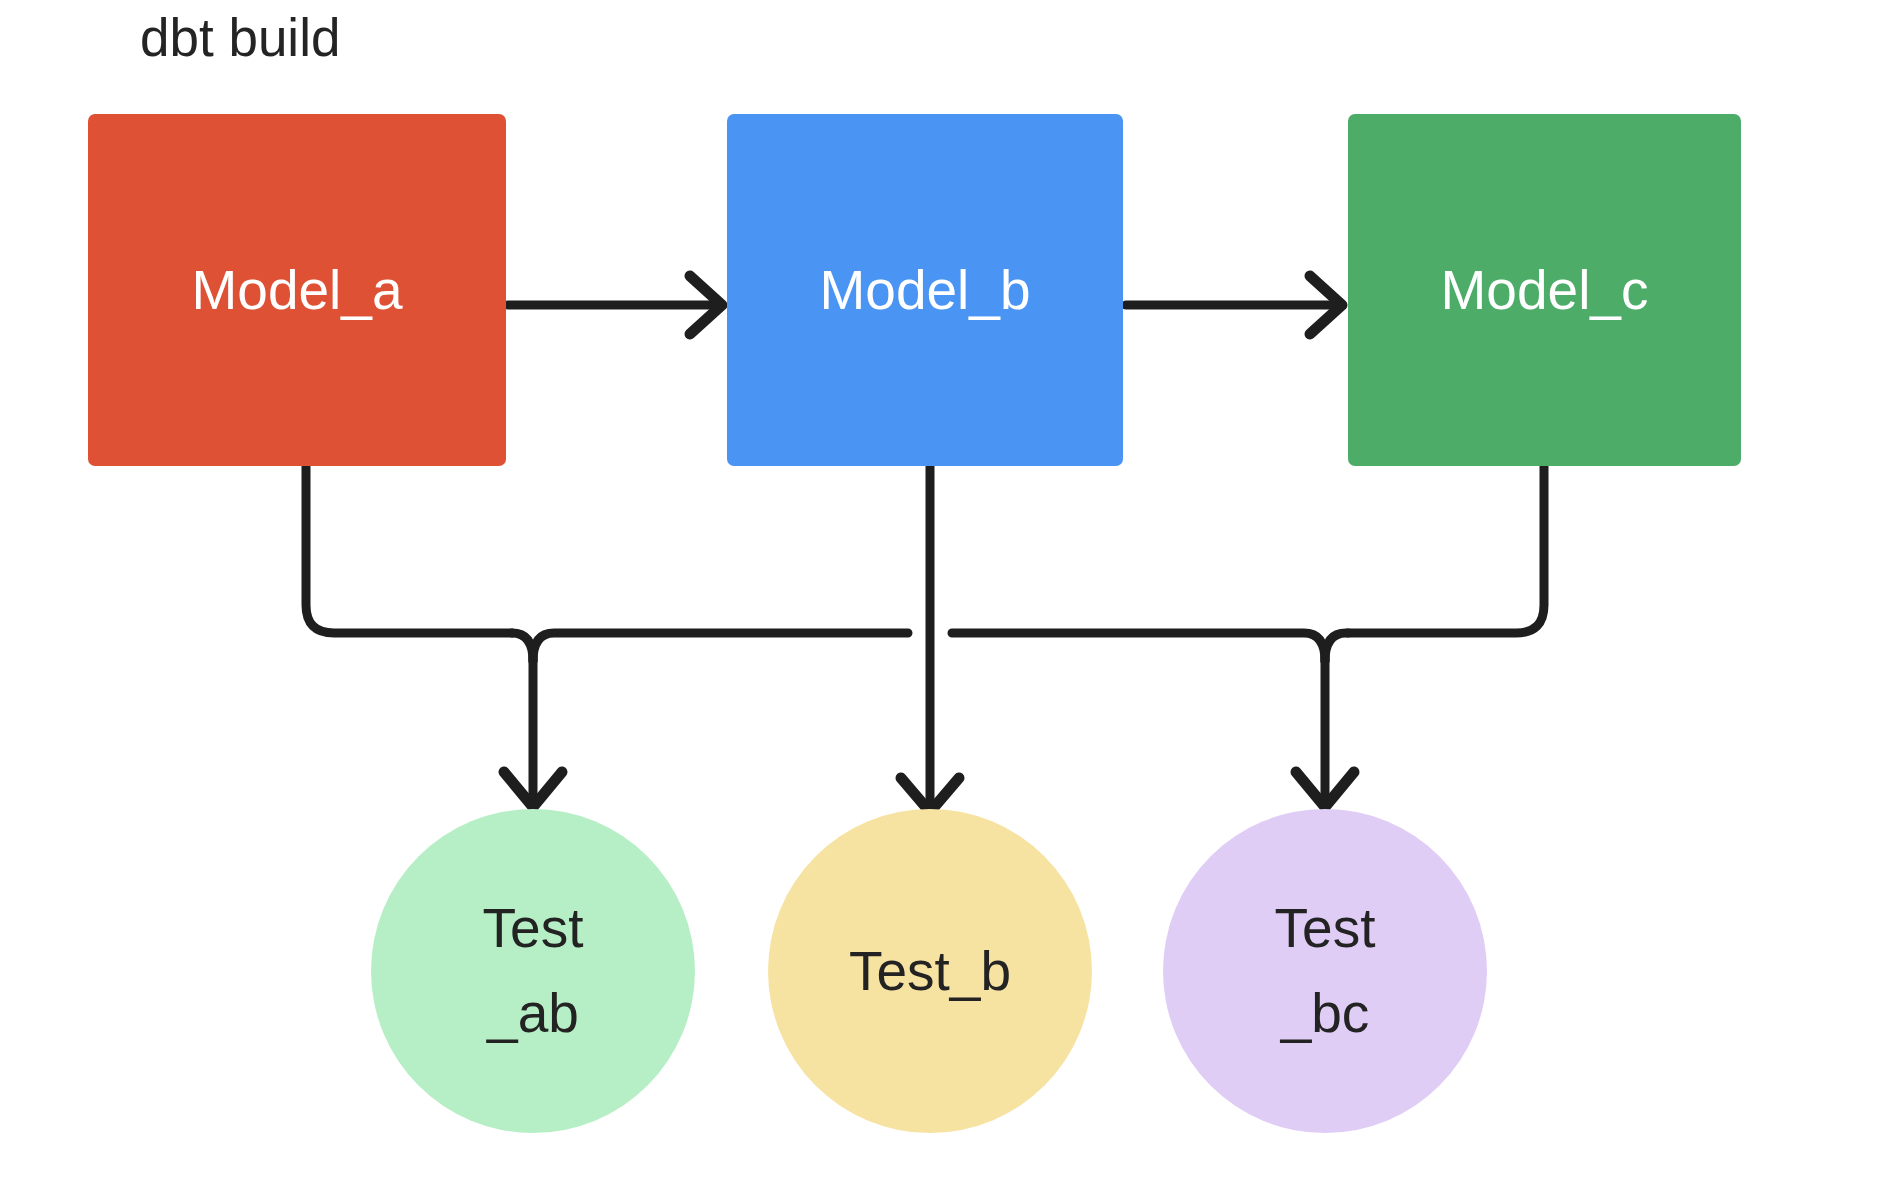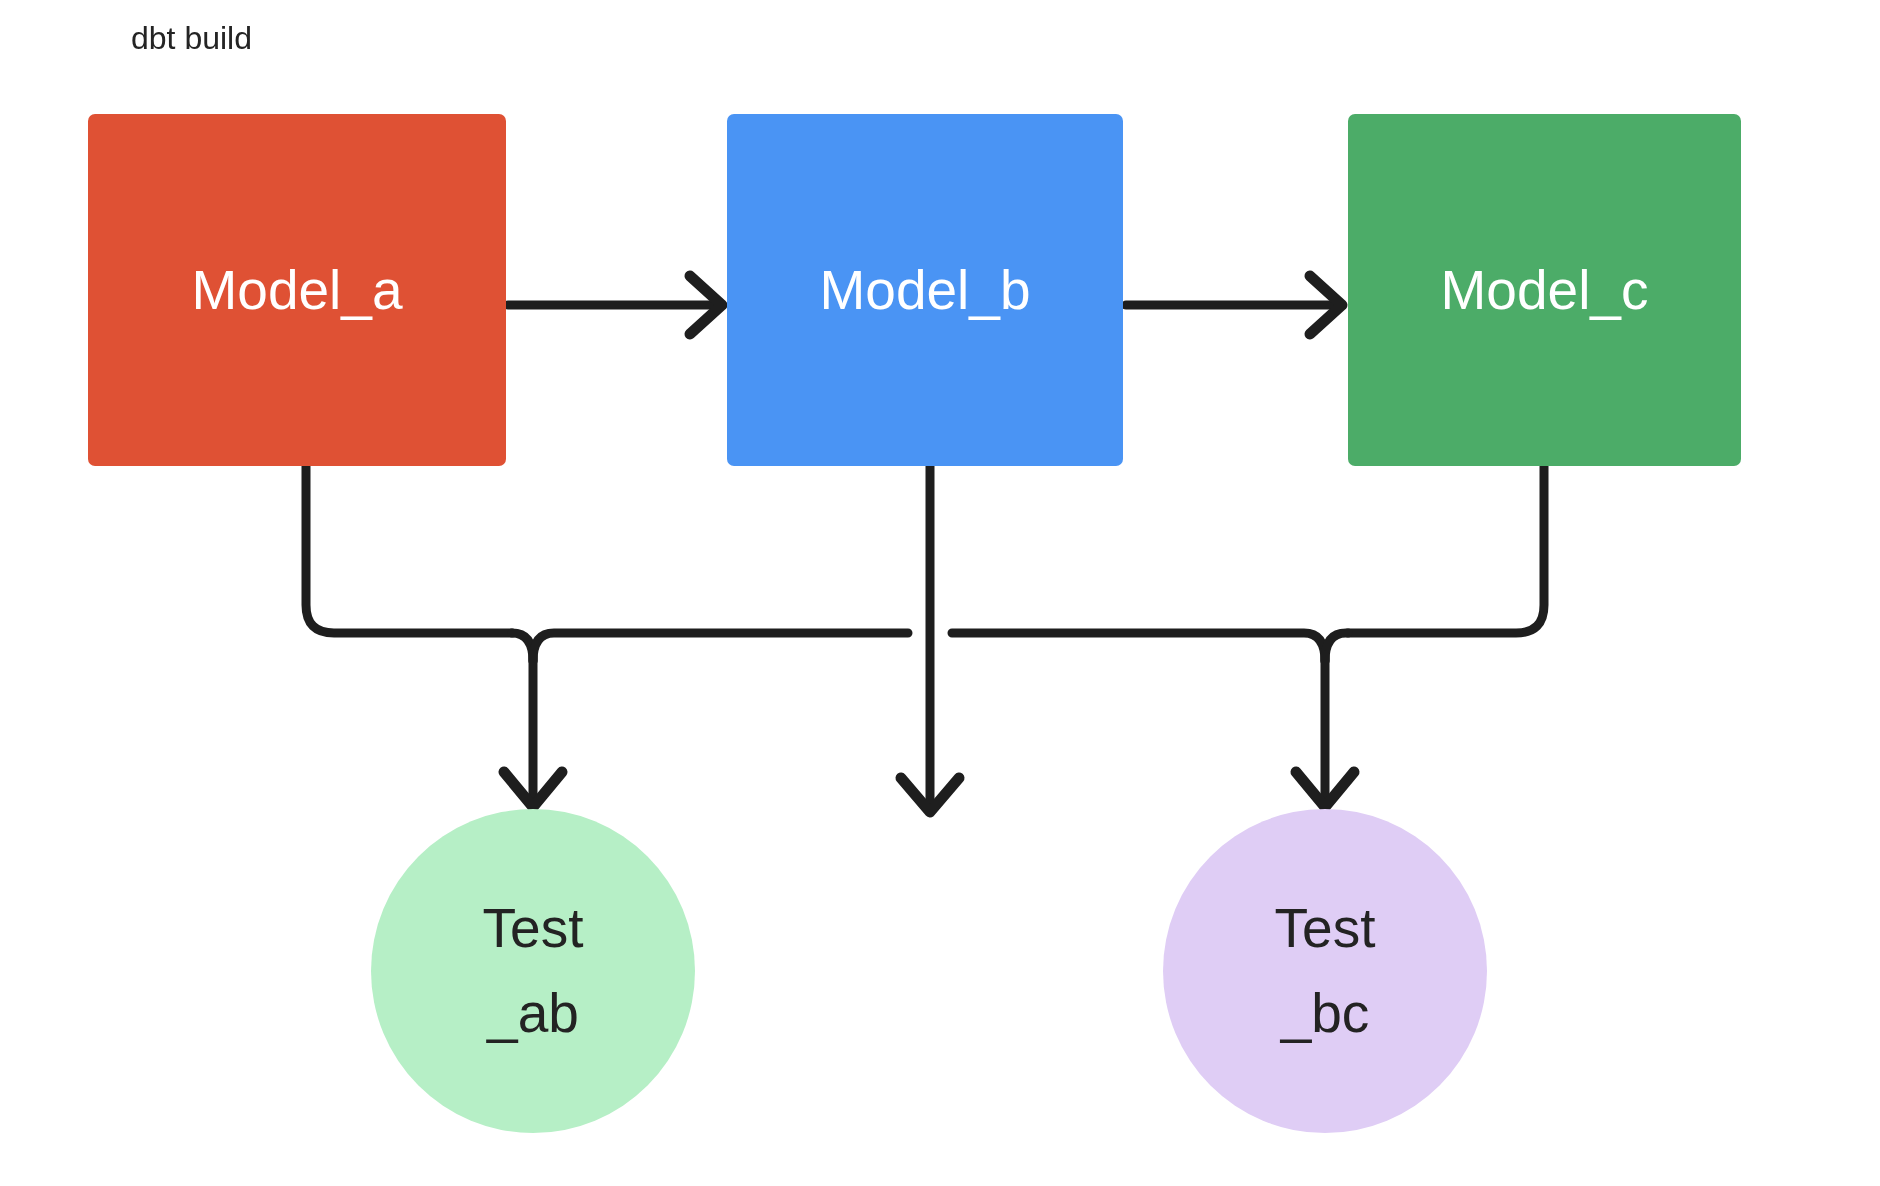--- a/index.html
+++ b/index.html
@@ -22,23 +22,23 @@
     position: absolute;
     left: 0;
     top: 0;
     width: 1880px;
     height: 1186px;
   }
 
   
   .diagram-title {
     position: absolute;
-    left: 131px;
+    left: 140px;
     top: 12px;
-    font-size: 32px;
+    font-size: 53px;
     line-height: 52px;
     color: #242424;
     letter-spacing: 0px;
     white-space: nowrap;
   }
 
   
   .model-node {
     position: absolute;
     top: 114px;
@@ -146,19 +146,22 @@
 
   <div id="model-b" class="model-node" style="background-color: rgb(74, 148, 244);">
     <span class="node-label" style="color: rgb(255, 255, 255);">Model_b</span>
   </div>
 
   <div id="test-ab" class="test-node" style="background-color: rgb(182, 239, 198);">
     <span class="node-label" style="color: rgb(35, 35, 35);">Test
 _ab</span>
   </div>
 
+  <div id="test-b" class="test-node" style="background-color: rgb(247, 227, 161);">
+    <span class="node-label" style="color: rgb(35, 35, 35);">Test_b</span>
+  </div>
 
   <div id="test-bc" class="test-node" style="background-color: rgb(223, 205, 245);">
     <span class="node-label" style="color: rgb(35, 35, 35);">Test
 _bc</span>
   </div>
 
 </div>
 
 </body></html>

